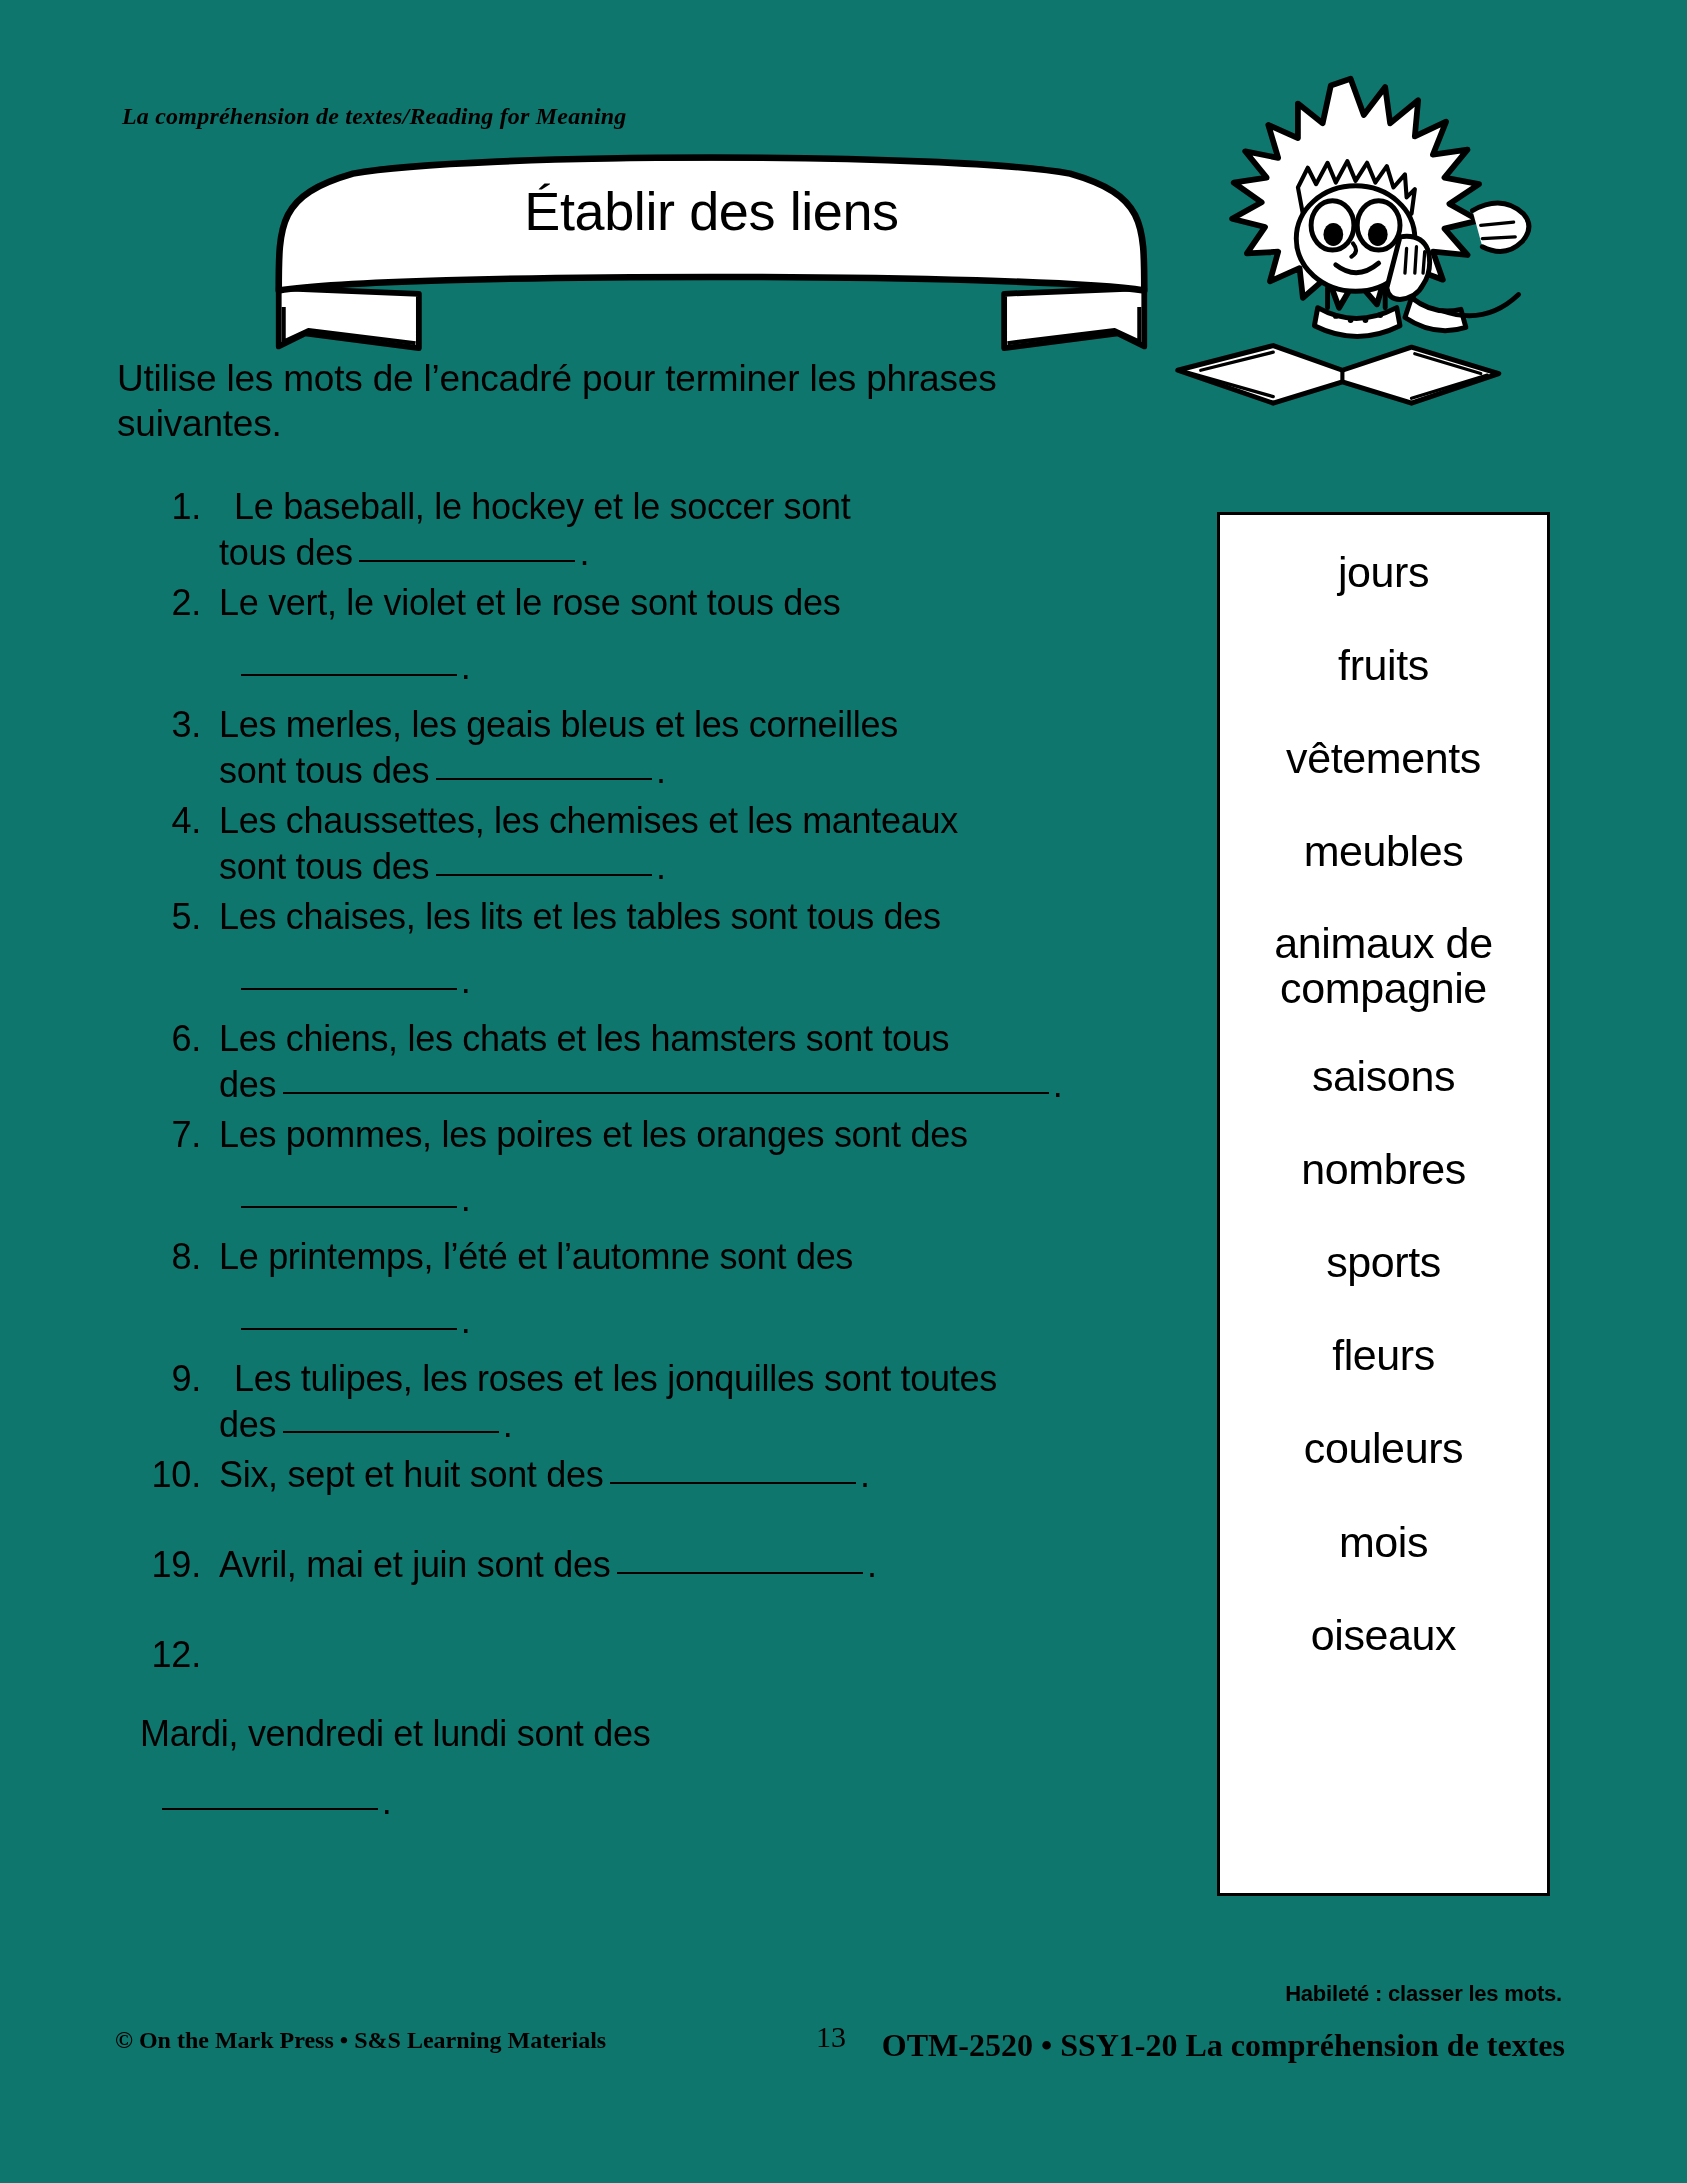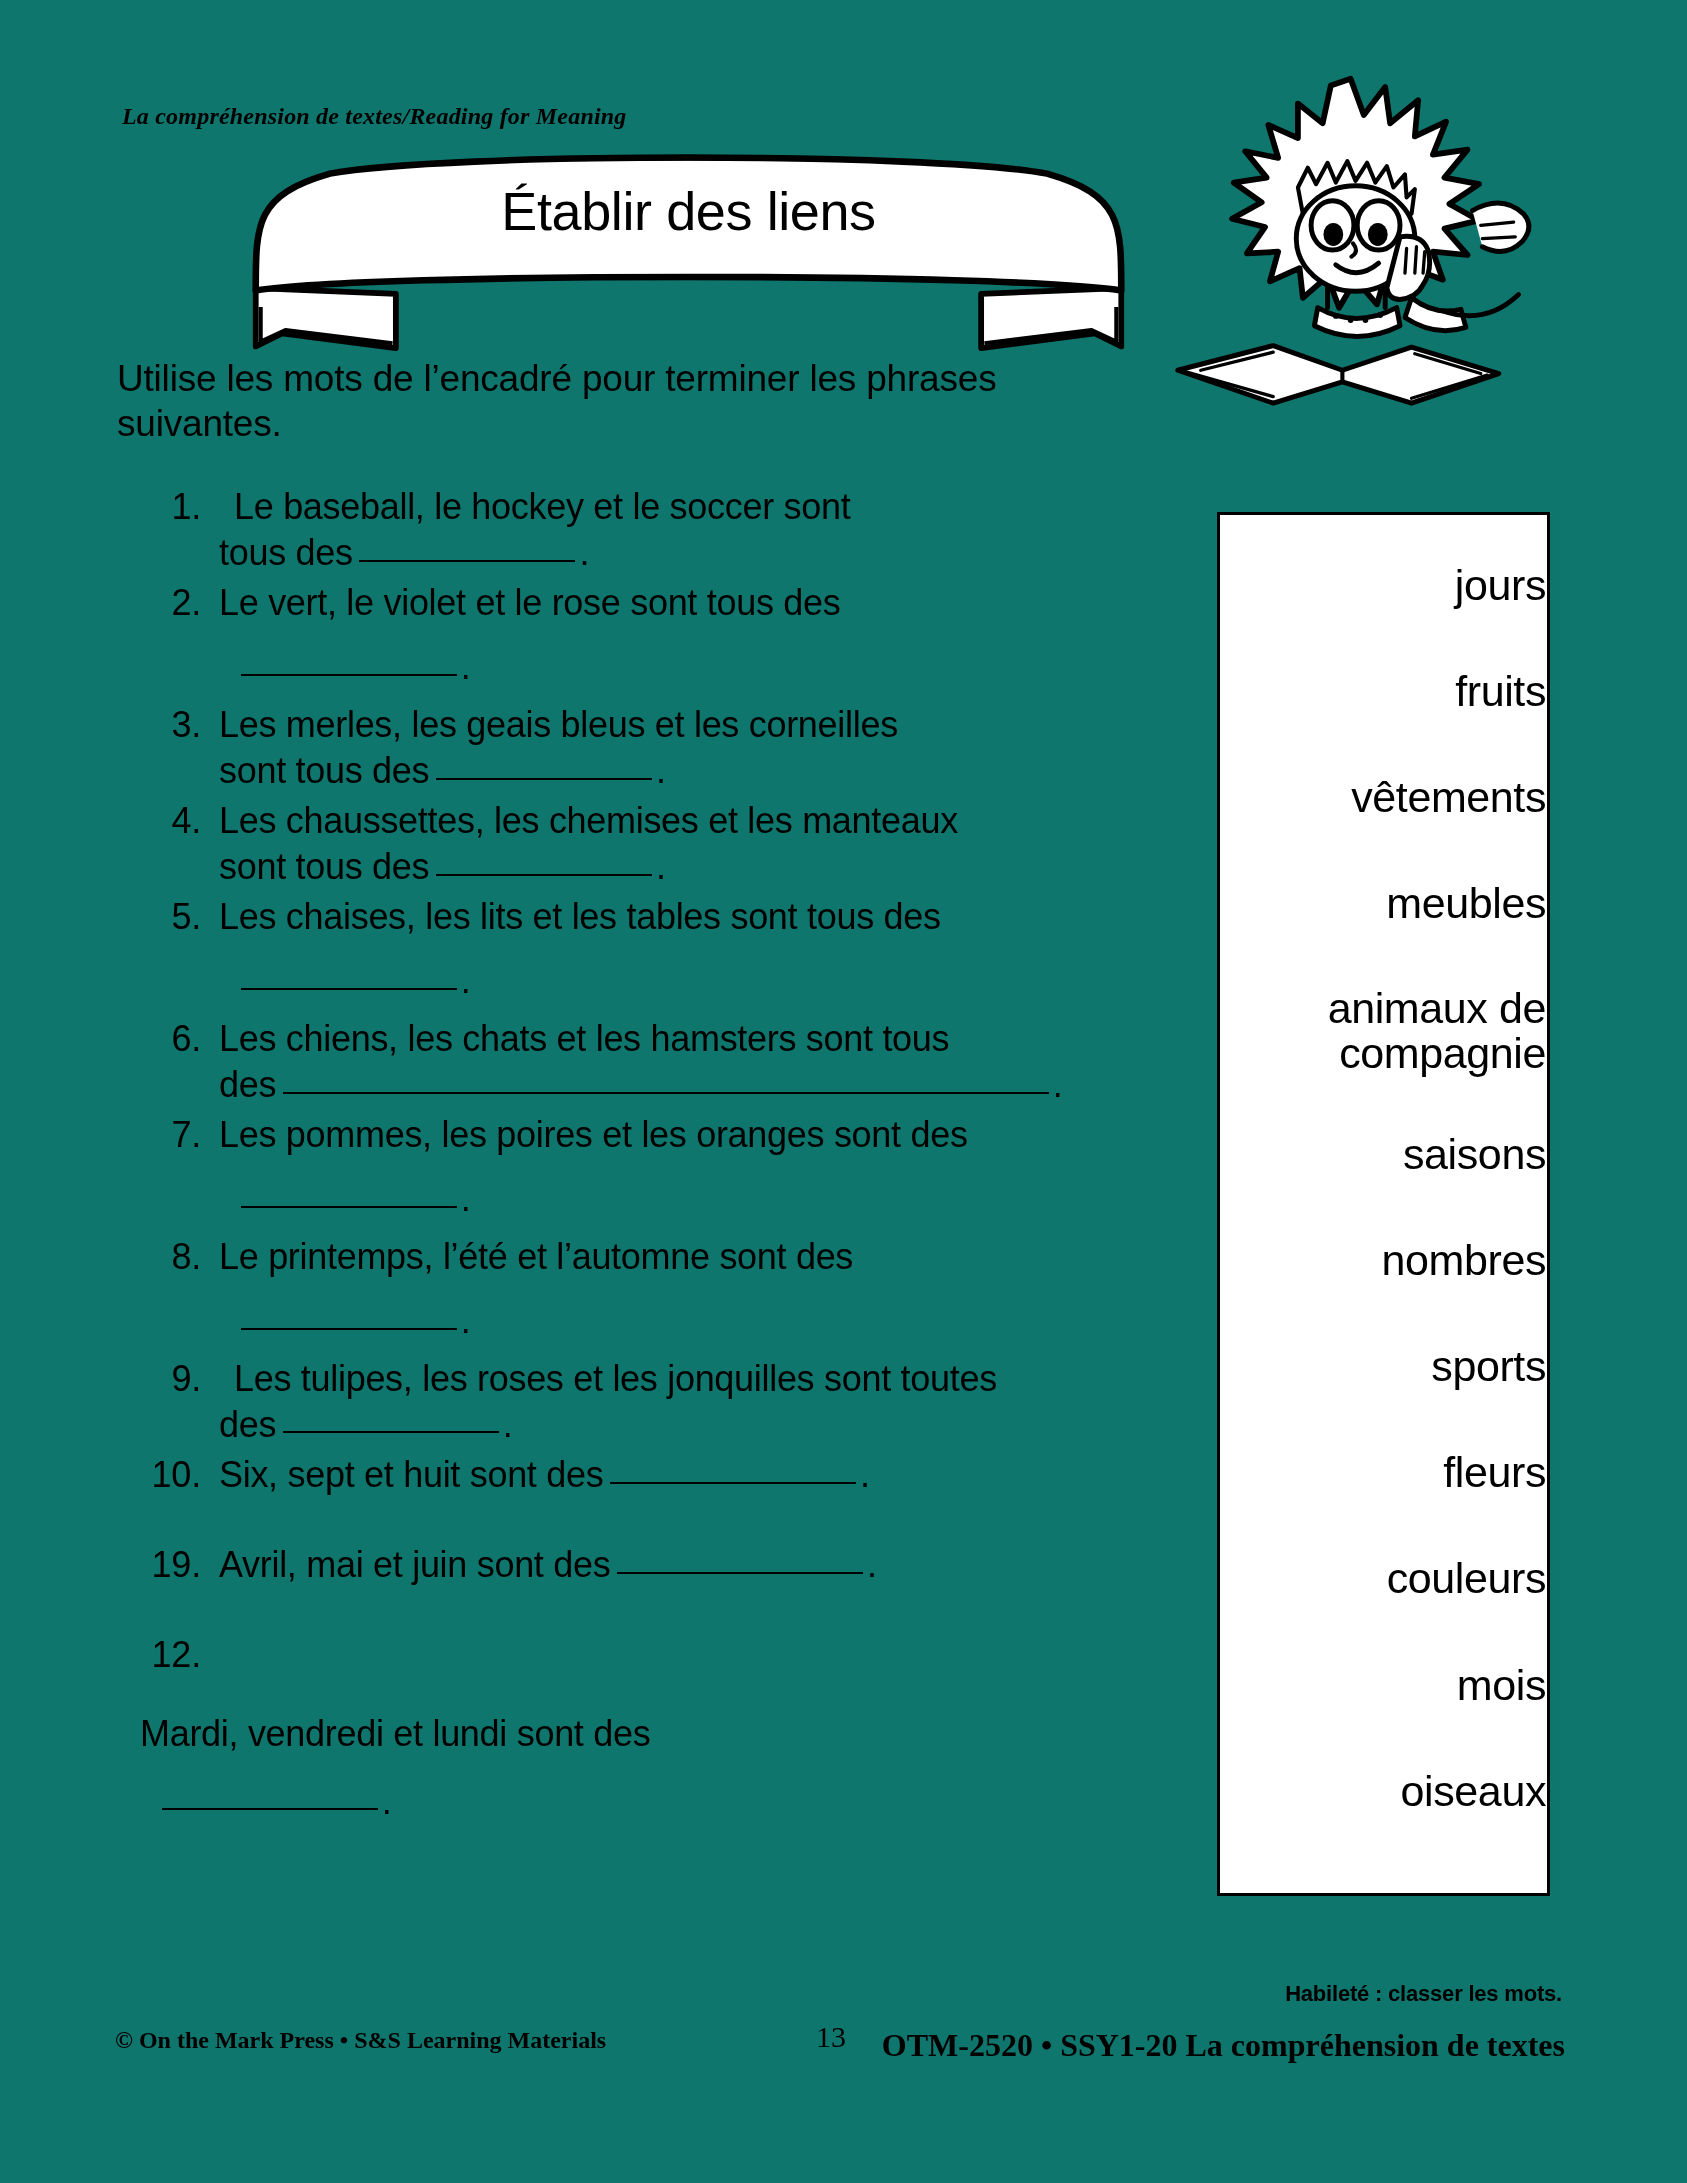--- a/index.html
+++ b/index.html
@@ -29,21 +29,21 @@
     font-weight: bold;
     font-style: italic;
     font-size: 24px;
     letter-spacing: 0.2px;
     white-space: nowrap;
   }
 
   
   .banner-wrap {
     position: absolute;
-    left: 231px;
+    left: 254px;
     top: 144px;
     width: 915px;
     height: 214px;
   }
   .banner-svg { display: block; width: 100%; height: 100%; }
   .banner-title {
     position: absolute;
     left: 0;
     top: 36px;
     width: 915px;
@@ -127,28 +127,27 @@
     height: 1384px;
     border: 3.3px solid #000;
     background: #fff;
     box-sizing: border-box;
     display: flex;
     flex-direction: column;
     justify-content: flex-start;
     padding-top: 33px;
   }
   .word {
-    text-align: right;
+    text-align: center;
     font-size: 43px;
     line-height: 1.12;
     letter-spacing: -0.4px;
     margin-bottom: 45px;
-    padding: 0 1px;
+    padding: 0 15px;
     white-space: pre-line;
-    margin-top: 13px;
   }
   .word.two-line { margin-bottom: 40px; line-height: 1.06; }
 
   
   .skill-note {
     position: absolute;
     right: 125px;
     top: 1981px;
     font-size: 22px;
     font-family: "Liberation Sans", sans-serif;

